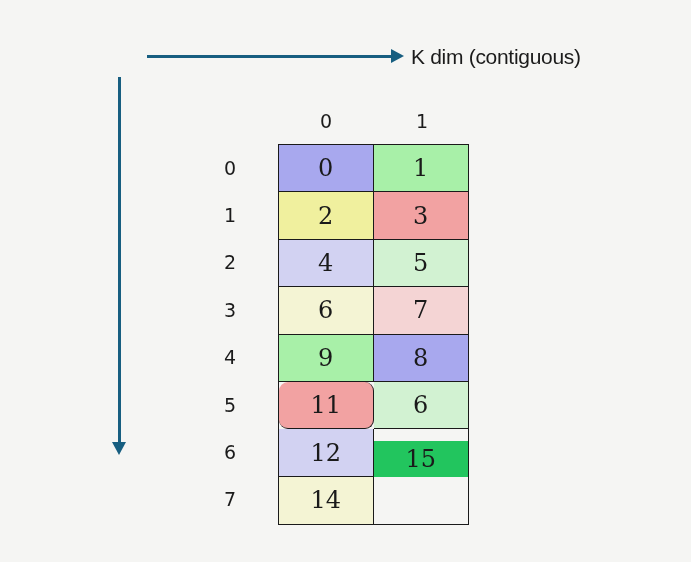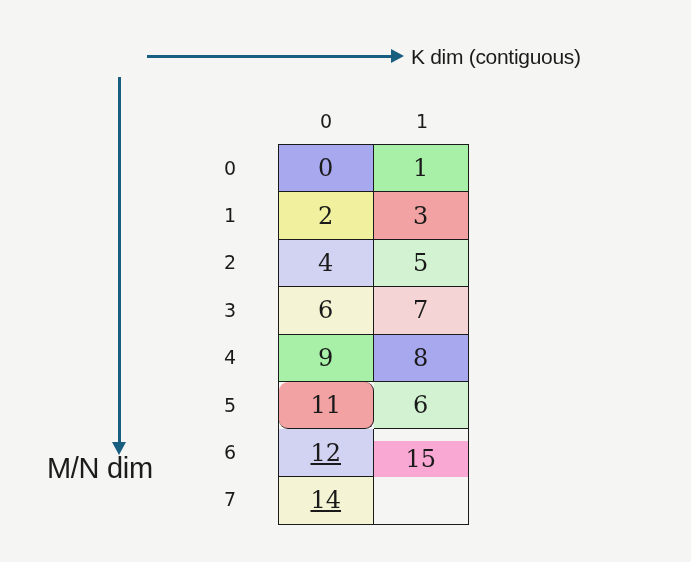--- a/index.html
+++ b/index.html
@@ -117,21 +117,20 @@
 <body>
 
 <div class="canvas">
 
   <div class="h-arrow-line"></div>
   <div class="h-arrow-head"></div>
   <div class="k-label">K dim (contiguous)</div>
 
   <div class="v-arrow-line"></div>
   <div class="v-arrow-head"></div>
-  <div class="mn-label">M/N dim</div>
 
   <div class="col-headers" id="colHeaders">
       <div class="hdr">0</div>
       <div class="hdr">1</div>
     </div>
   <div class="row-labels" id="rowLabels">
       <div class="rlab">0</div>
       <div class="rlab">1</div>
       <div class="rlab">2</div>
       <div class="rlab">3</div>
@@ -146,18 +145,18 @@
       <div class="cell" style="background: rgb(240, 240, 158);">2</div>
       <div class="cell" style="background: rgb(242, 162, 162);">3</div>
       <div class="cell" style="background: rgb(210, 210, 242);">4</div>
       <div class="cell" style="background: rgb(210, 242, 210);">5</div>
       <div class="cell" style="background: rgb(244, 244, 212);">6</div>
       <div class="cell" style="background: rgb(244, 212, 212);">7</div>
       <div class="cell" style="background: rgb(168, 240, 168);">9</div>
       <div class="cell" style="background: rgb(168, 168, 238);">8</div>
       <div class="cell" style="background: rgb(242, 162, 162); border-radius: 9px;">11</div>
       <div class="cell" style="background: rgb(210, 242, 210);">6</div>
-      <div class="cell" style="background: rgb(210, 210, 242); text-decoration: underline;">12</div>
-      <div class="cell" style="background: #f9a8d4; margin-top: 12px;">15</div>
-      <div class="cell" style="background: rgb(244, 244, 212); text-decoration: underline;">14</div>
+      <div class="cell" style="background: rgb(210, 210, 242);">12</div>
+      <div class="cell" style="background: #22c55e; margin-top: 12px;">15</div>
+      <div class="cell" style="background: rgb(244, 244, 212);">14</div>
     </div>
 
 </div>
 
 </body></html>

